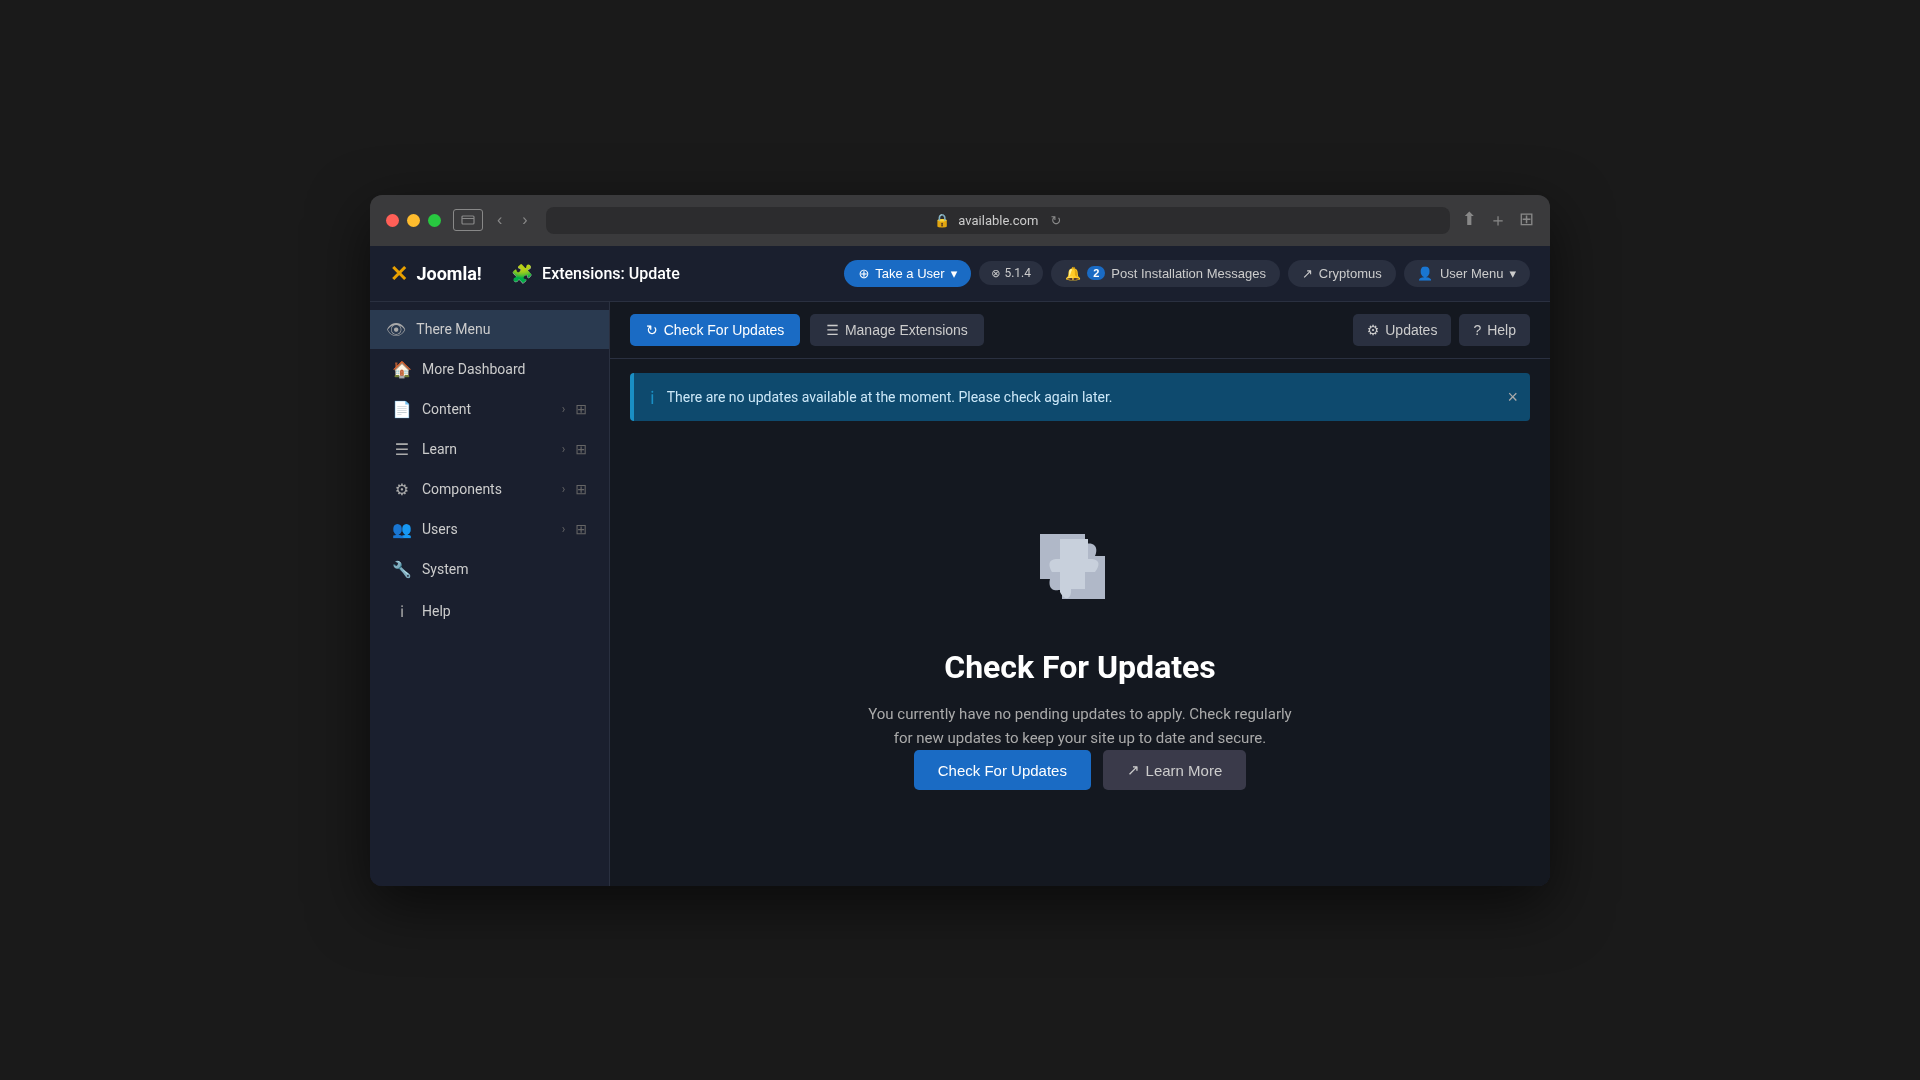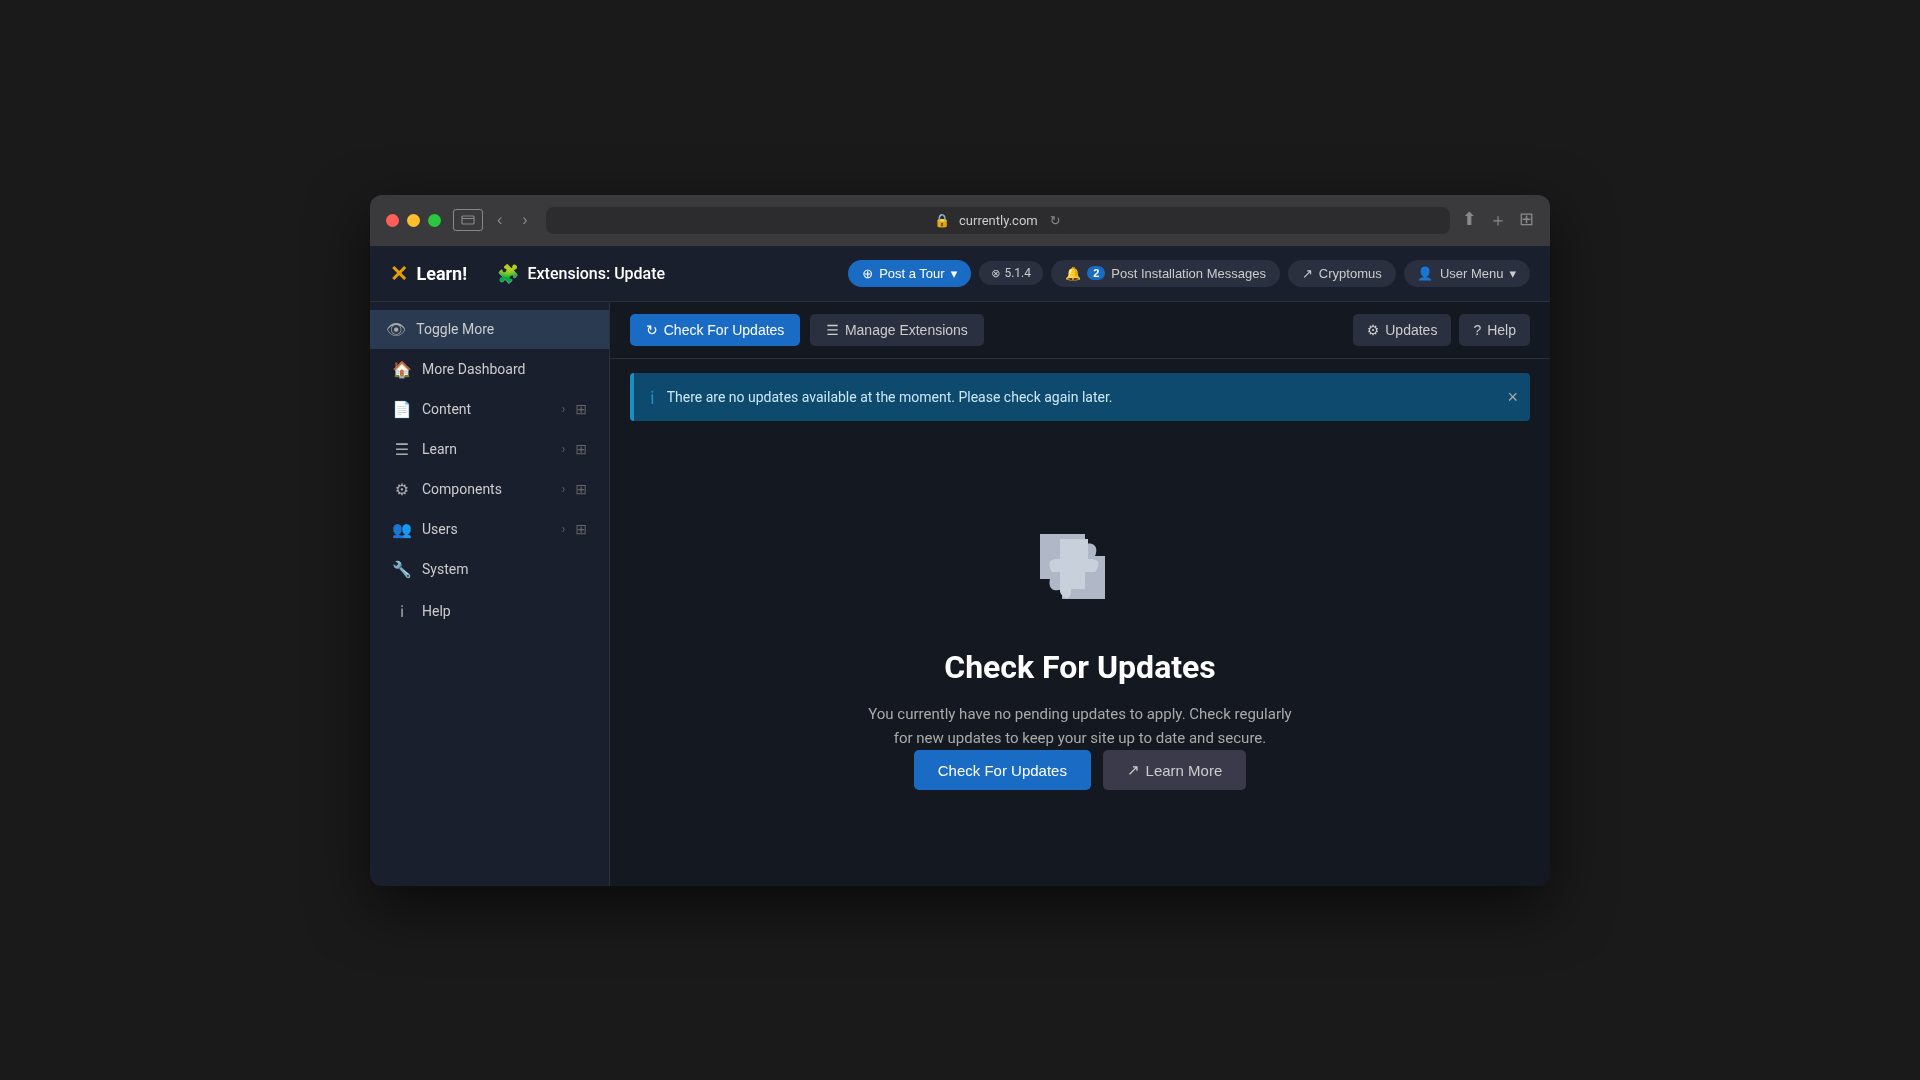--- a/index.html
+++ b/index.html
@@ -367,45 +367,45 @@
         <svg width="14" height="10" viewBox="0 0 14 10">
           <rect x="1" y="1" width="12" height="8" rx="1" fill="none" stroke="#888" stroke-width="1.2"></rect>
           <line x1="1" y1="3.5" x2="13" y2="3.5" stroke="#888" stroke-width="1.2"></line>
         </svg>
       </div>
       <button class="browser-btn">‹</button>
       <button class="browser-btn">›</button>
     </div>
     <div class="address-bar">
       <span class="address-bar-icon">🔒</span>
-      <span class="address-bar-text">currently.com</span>
+      <span class="address-bar-text">available.com</span>
       <span style="color:#888;font-size:13px;margin-left:4px;">↻</span>
     </div>
     <div class="browser-actions">
       <span style="cursor:pointer;">⬆</span>
       <span style="cursor:pointer;">＋</span>
       <span style="cursor:pointer;">⊞</span>
     </div>
   </div>
 
   <div class="app-container">
 
     <div class="top-nav">
       <div class="joomla-logo">
         <span style="color:#e8a000;font-size:22px;font-weight:900;">✕</span>
-        <span>Learn!</span>
+        <span>Joomla!</span>
       </div>
       <div class="page-title-area">
         <span class="page-title-icon">🧩</span>
         <span>Extensions: Update</span>
       </div>
       <div class="top-nav-actions">
         <button class="nav-pill nav-pill-tour">
           <span>⊕</span>
-          <span>Post a Tour</span>
+          <span>Take a User</span>
           <span>▾</span>
         </button>
         <div class="version-badge">
           <span style="font-size:11px;">⊗</span>
           <span>5.1.4</span>
         </div>
         <button class="nav-pill">
           <span>🔔</span>
           <span class="badge">2</span>
           <span>Post Installation Messages</span>
@@ -420,21 +420,21 @@
           <span>▾</span>
         </button>
       </div>
     </div>
 
     <div class="app-body">
 
       <div class="sidebar">
         <div class="sidebar-item sidebar-toggle-item">
           <span class="sidebar-item-icon">👁</span>
-          <span class="sidebar-item-label">Toggle More</span>
+          <span class="sidebar-item-label">There Menu</span>
         </div>
         <div class="sidebar-item">
           <span class="sidebar-item-icon">🏠</span>
           <span class="sidebar-item-label">More Dashboard</span>
         </div>
         <div class="sidebar-item">
           <span class="sidebar-item-icon">📄</span>
           <span class="sidebar-item-label">Content</span>
           <span class="sidebar-item-arrow">›</span>
           <span class="sidebar-item-grid">⊞</span>

